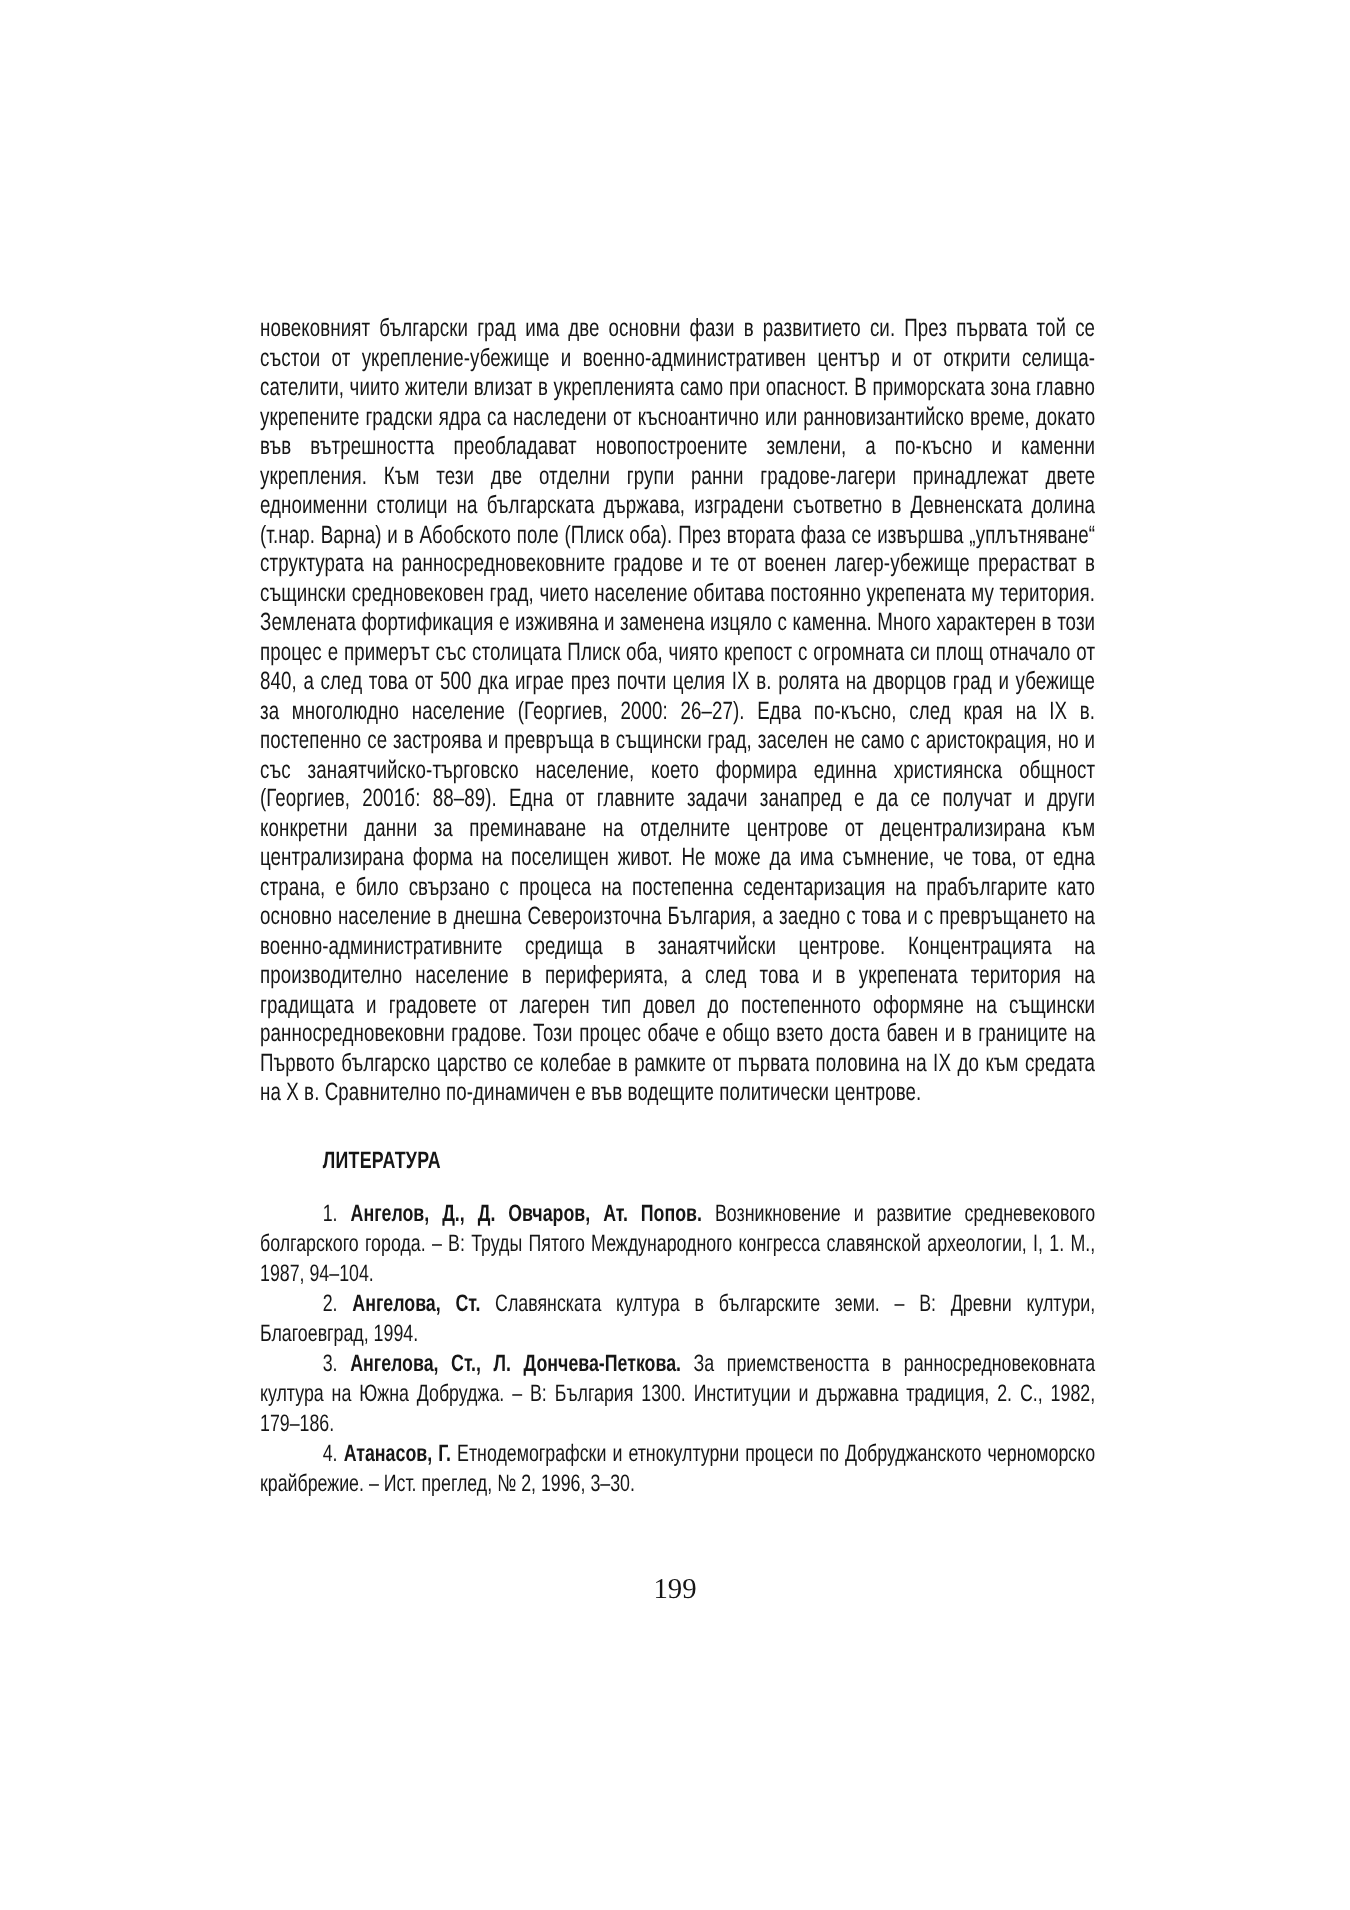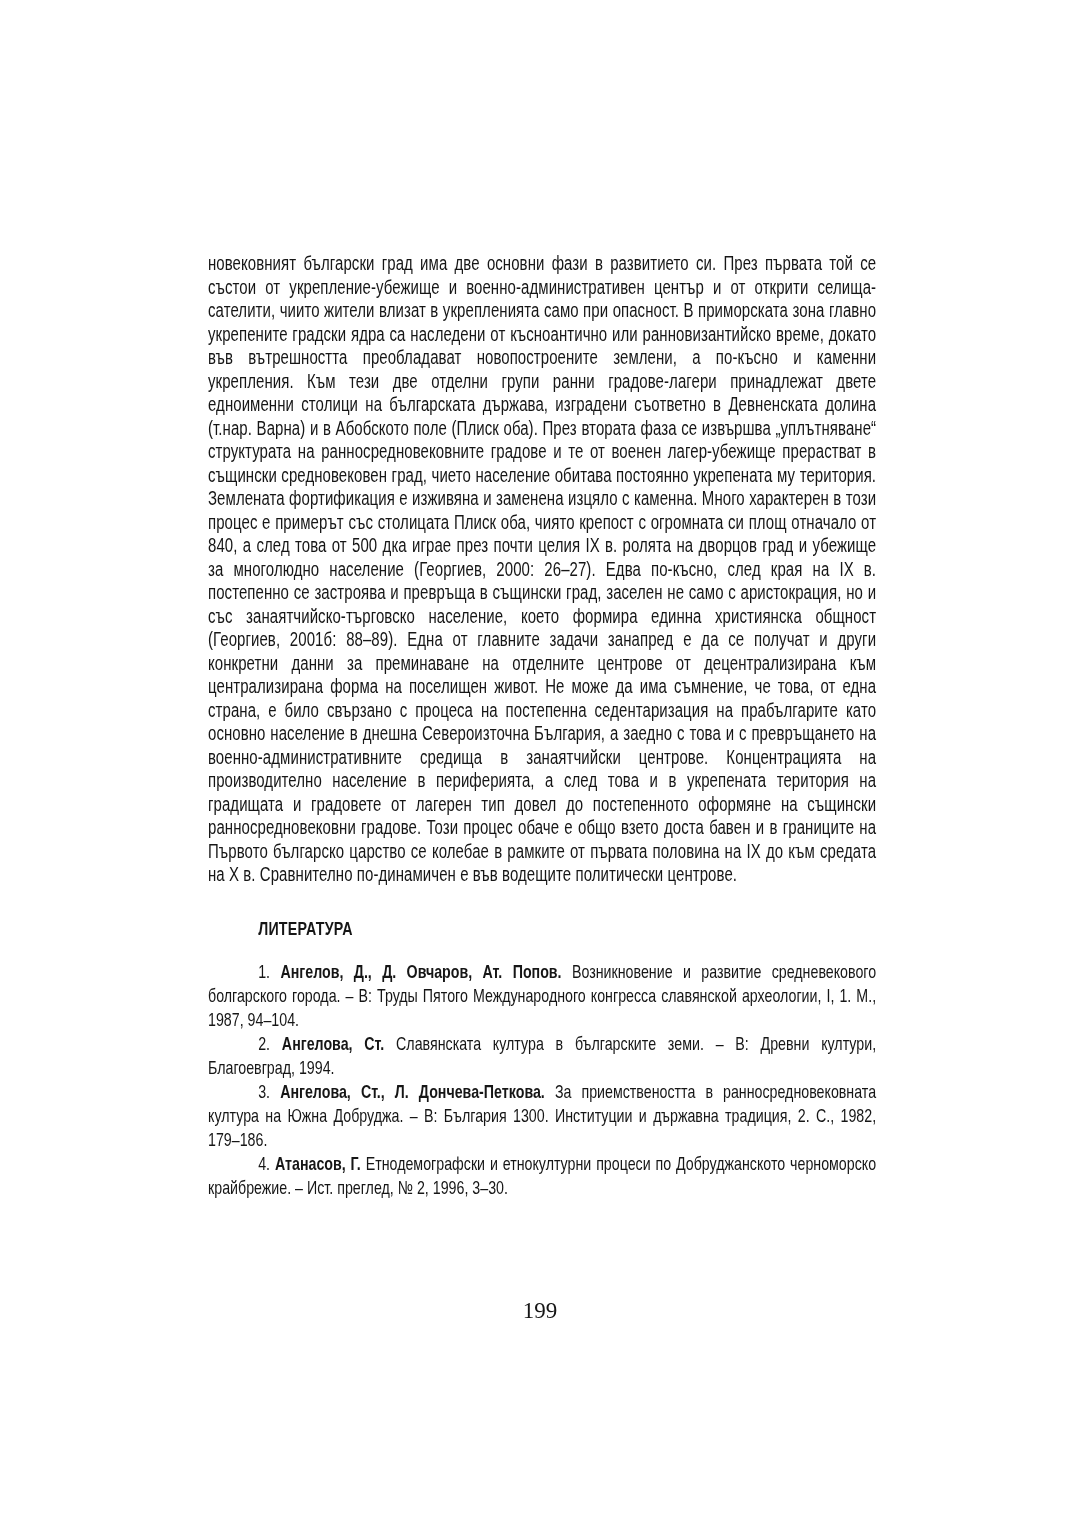--- a/index.html
+++ b/index.html
@@ -55,21 +55,20 @@
   }
   .page-number {
     position: absolute;
     top: 1258px;
     left: 0;
     width: 1080px;
     text-align: center;
     font-family: "Liberation Serif", serif;
     font-size: 23px;
     color: #161616;
-    margin-top: 40px;
   }
 </style>
 </head>
 <body>
 
 <div class="page">
 
   <div class="text-column">
 
     <p class="body-text">новековният български град има две основни фази в развитието си. През първата той се състои от укрепление-убежище и военно-административен център и от открити селища-сателити, чиито жители влизат в укрепленията само при опасност. В приморската зона главно укрепените градски ядра са наследени от късноантично или ранновизантийско време, докато във вътрешността преобладават новопостроените землени, а по-късно и каменни укрепления. Към тези две отделни групи ранни градове-лагери принадлежат двете едноименни столици на българската държава, изградени съответно в Девненската долина (т.нар. Варна) и в Абобското поле (Плиск оба). През втората фаза се извършва „уплътняване“ структурата на ранносредновековните градове и те от военен лагер-убежище прерастват в същински средновековен град, чието население обитава постоянно укрепената му територия. Землената фортификация е изживяна и заменена изцяло с каменна. Много характерен в този процес е примерът със столицата Плиск оба, чиято крепост с огромната си площ отначало от 840, а след това от 500 дка играе през почти целия IX в. ролята на дворцов град и убежище за многолюдно население (Георгиев, 2000: 26–27). Едва по-късно, след края на IX в. постепенно се застроява и превръща в същински град, заселен не само с аристокрация, но и със занаятчийско-търговско население, което формира единна християнска общност (Георгиев, 2001б: 88–89). Една от главните задачи занапред е да се получат и други конкретни данни за преминаване на отделните центрове от децентрализирана към централизирана форма на поселищен живот. Не може да има съмнение, че това, от една страна, е било свързано с процеса на постепенна седентаризация на прабългарите като основно население в днешна Североизточна България, а заедно с това и с превръщането на военно-административните средища в занаятчийски центрове. Концентрацията на производително население в периферията, а след това и в укрепената територия на градищата и градовете от лагерен тип довел до постепенното оформяне на същински ранносредновековни градове. Този процес обаче е общо взето доста бавен и в границите на Първото българско царство се колебае в рамките от първата половина на IX до към средата на X в. Сравнително по-динамичен е във водещите политически центрове.</p>

